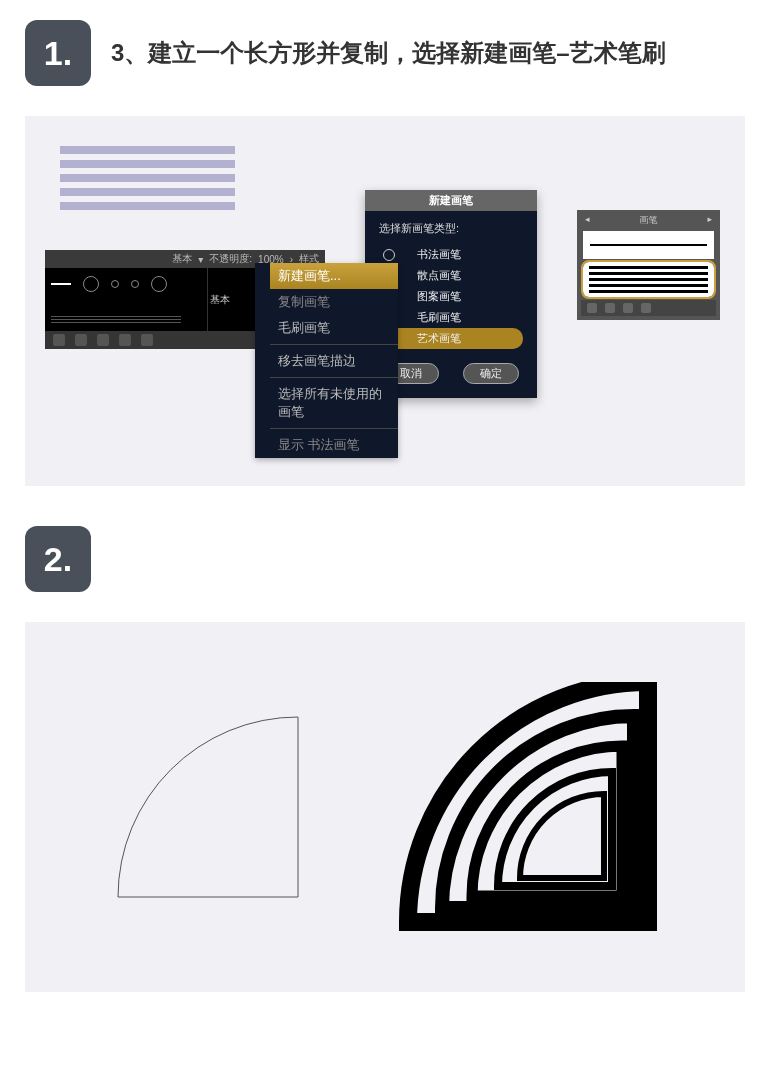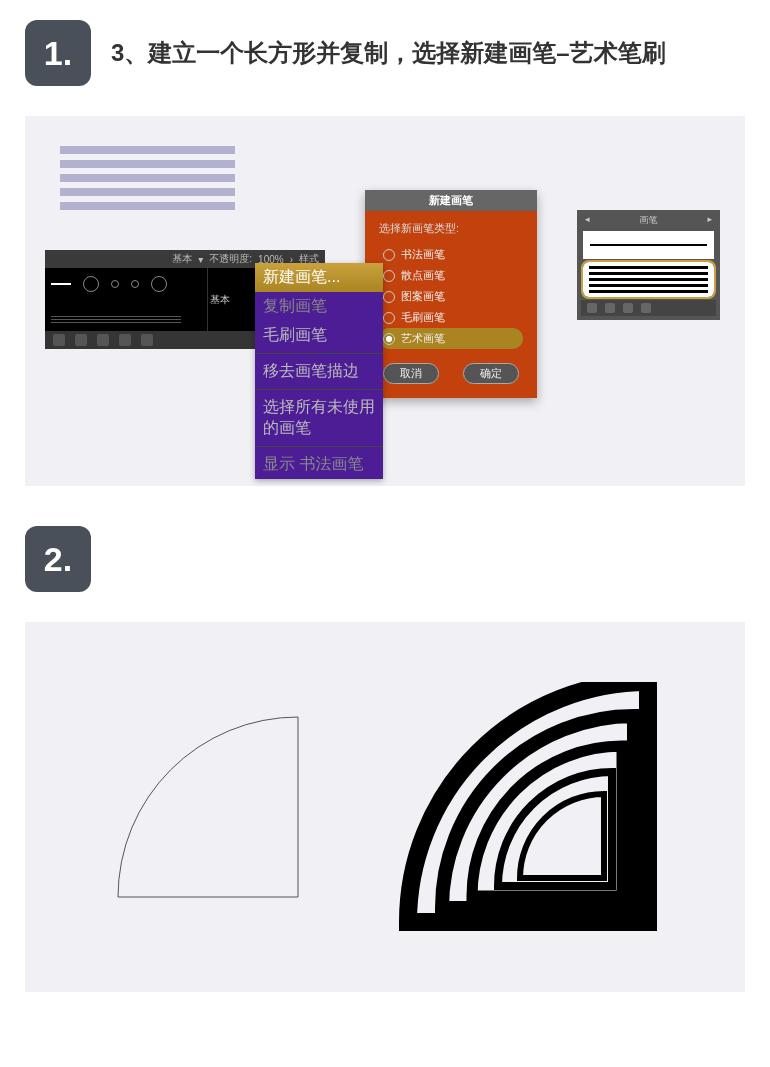--- a/index.html
+++ b/index.html
@@ -129,39 +129,40 @@
     gap:10px;
     padding:0 8px;
   }
   .brush-bottom span{width:12px;height:12px;background:#555;border-radius:2px;}
   
   .context-menu {
     position: absolute;
     left: 210px;
     top: 13px;
     width: 128px;
-    background: #4c1d95;
+    background: #0f172a;
     color: #bbb;
-    font-size: 16px;
+    font-size: 13px;
     box-shadow: 0 2px 6px rgba(0,0,0,0.3);
     z-index:5;
+    padding-left:15px;
   }
   .context-menu div {
     padding: 4px 8px;
   }
   .context-menu .hl {
     background: linear-gradient(#c9a23d, #a98420);
     color: #fff;
   }
   .context-menu .dim{color:#888;}
   .context-menu .sep{height:1px;background:#444;padding:0;margin:3px 0;}
   
   .dialog {
     width: 172px;
-    background: #c2410c;
+    background: #0f172a;
     color: #eee;
     font-size: 11px;
     box-shadow: 0 4px 10px rgba(0,0,0,0.3);
   }
   .dialog-title {
     background: #666;
     text-align: center;
     padding: 3px 0;
     font-weight: bold;
     color:#fff;
@@ -170,21 +171,21 @@
     padding: 10px 14px 14px 14px;
   }
   .dialog-label{
     font-size:11px;
     color:#ddd;
     margin-bottom:8px;
   }
   .radio-row {
     display: flex;
     align-items: center;
-    gap: 6px;
+    gap: 22px;
     padding: 3px 4px;
     border-radius:10px;
   }
   .radio-row .radio {
     width: 10px;
     height: 10px;
     border: 1px solid #ccc;
     border-radius: 50%;
     flex-shrink:0;
   }

